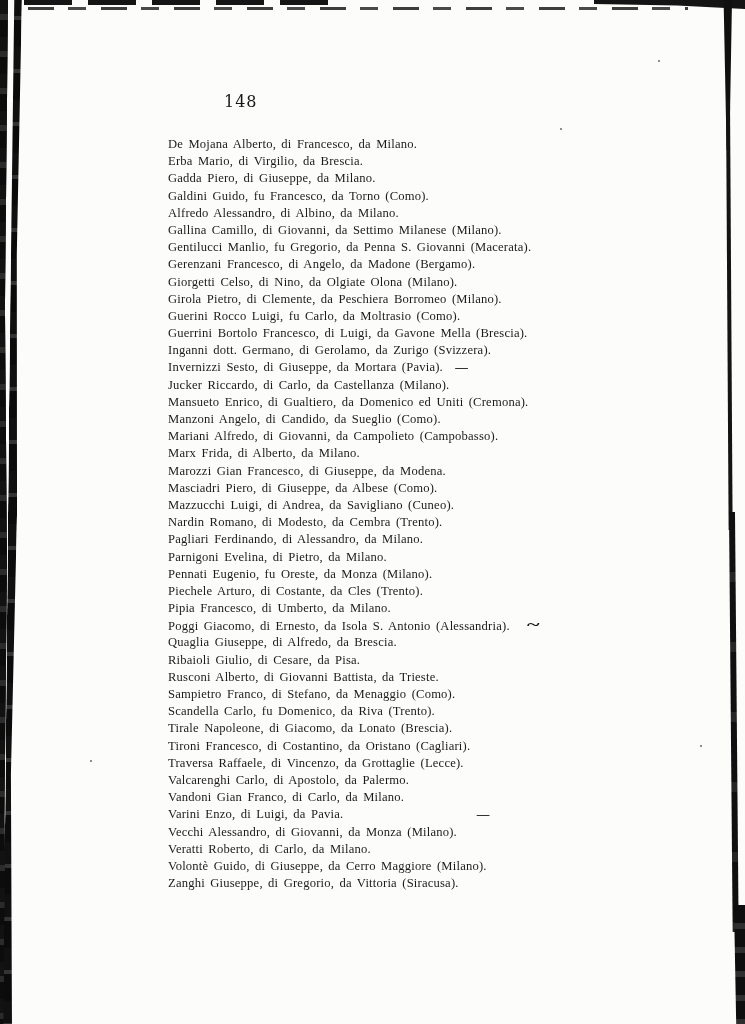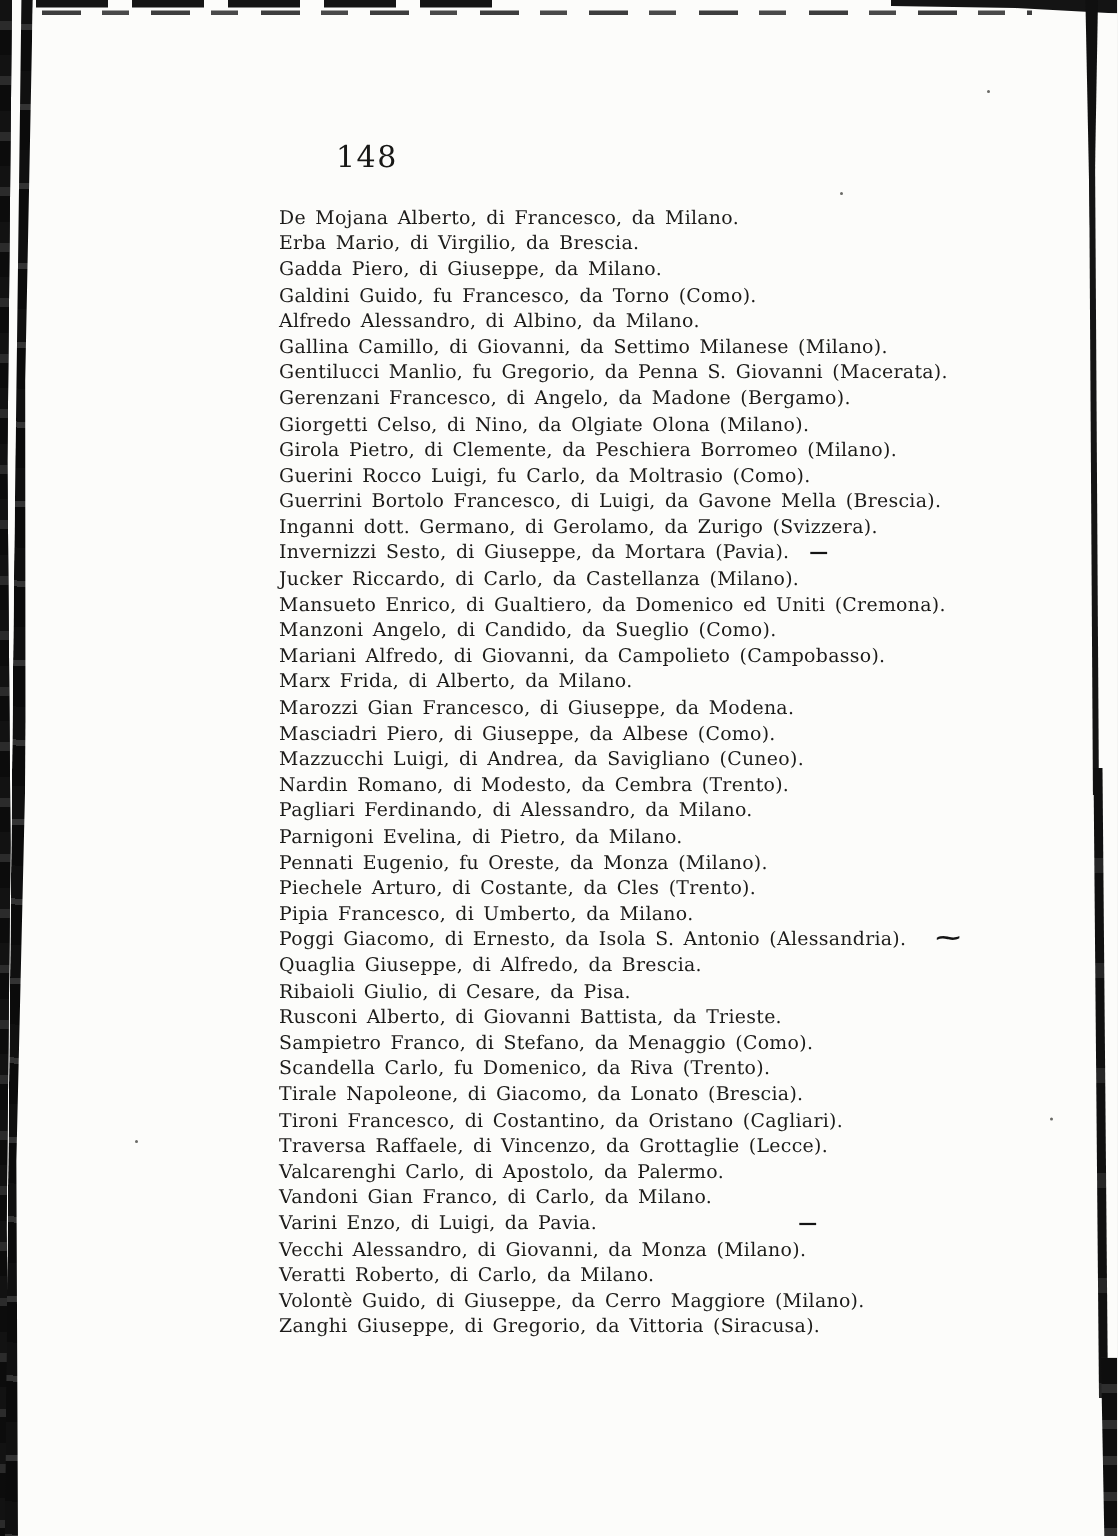--- a/index.html
+++ b/index.html
@@ -68,31 +68,32 @@
     clip-path:polygon(0 0,100% 0,100% 100%,20% 100%);
   }
   .speck{position:absolute;background:#6a6a66;border-radius:50%;}
   .speck.s1{left:560px;top:128px;width:2px;height:2px;}
   .speck.s2{left:658px;top:60px;width:2px;height:2px;}
   .speck.s3{left:90px;top:760px;width:2px;height:2px;}
   .speck.s4{left:700px;top:745px;width:2px;height:2px;}
   
   .page-number{
     position:absolute;left:224px;top:92px;
-    font-size:20px;letter-spacing:1px;
+    font-size:16px;letter-spacing:1px;
     color:#181816;
   }
   .registry{
-    position:absolute;left:186px;top:136px;width:500px;
+    position:absolute;left:168px;top:136px;width:500px;
     font-size:12.6px;
     line-height:17.2px;
     letter-spacing:0.2px;
     word-spacing:0.16em;
     color:#1c1b19;
     white-space:nowrap;
+    font-family:Liberation Serif, serif;
   }
   .row{height:17.2px;}
   .entry-mark{display:inline-block;color:#141414;}
   .mark-em-dash{margin-left:7px;font-weight:bold;}
   .mark-em-dash-far{margin-left:128px;font-weight:bold;}
   .mark-swoosh{
     margin-left:12px;font-weight:bold;font-size:15px;
     transform:scaleX(1.6);transform-origin:left center;
   }
 </style>

